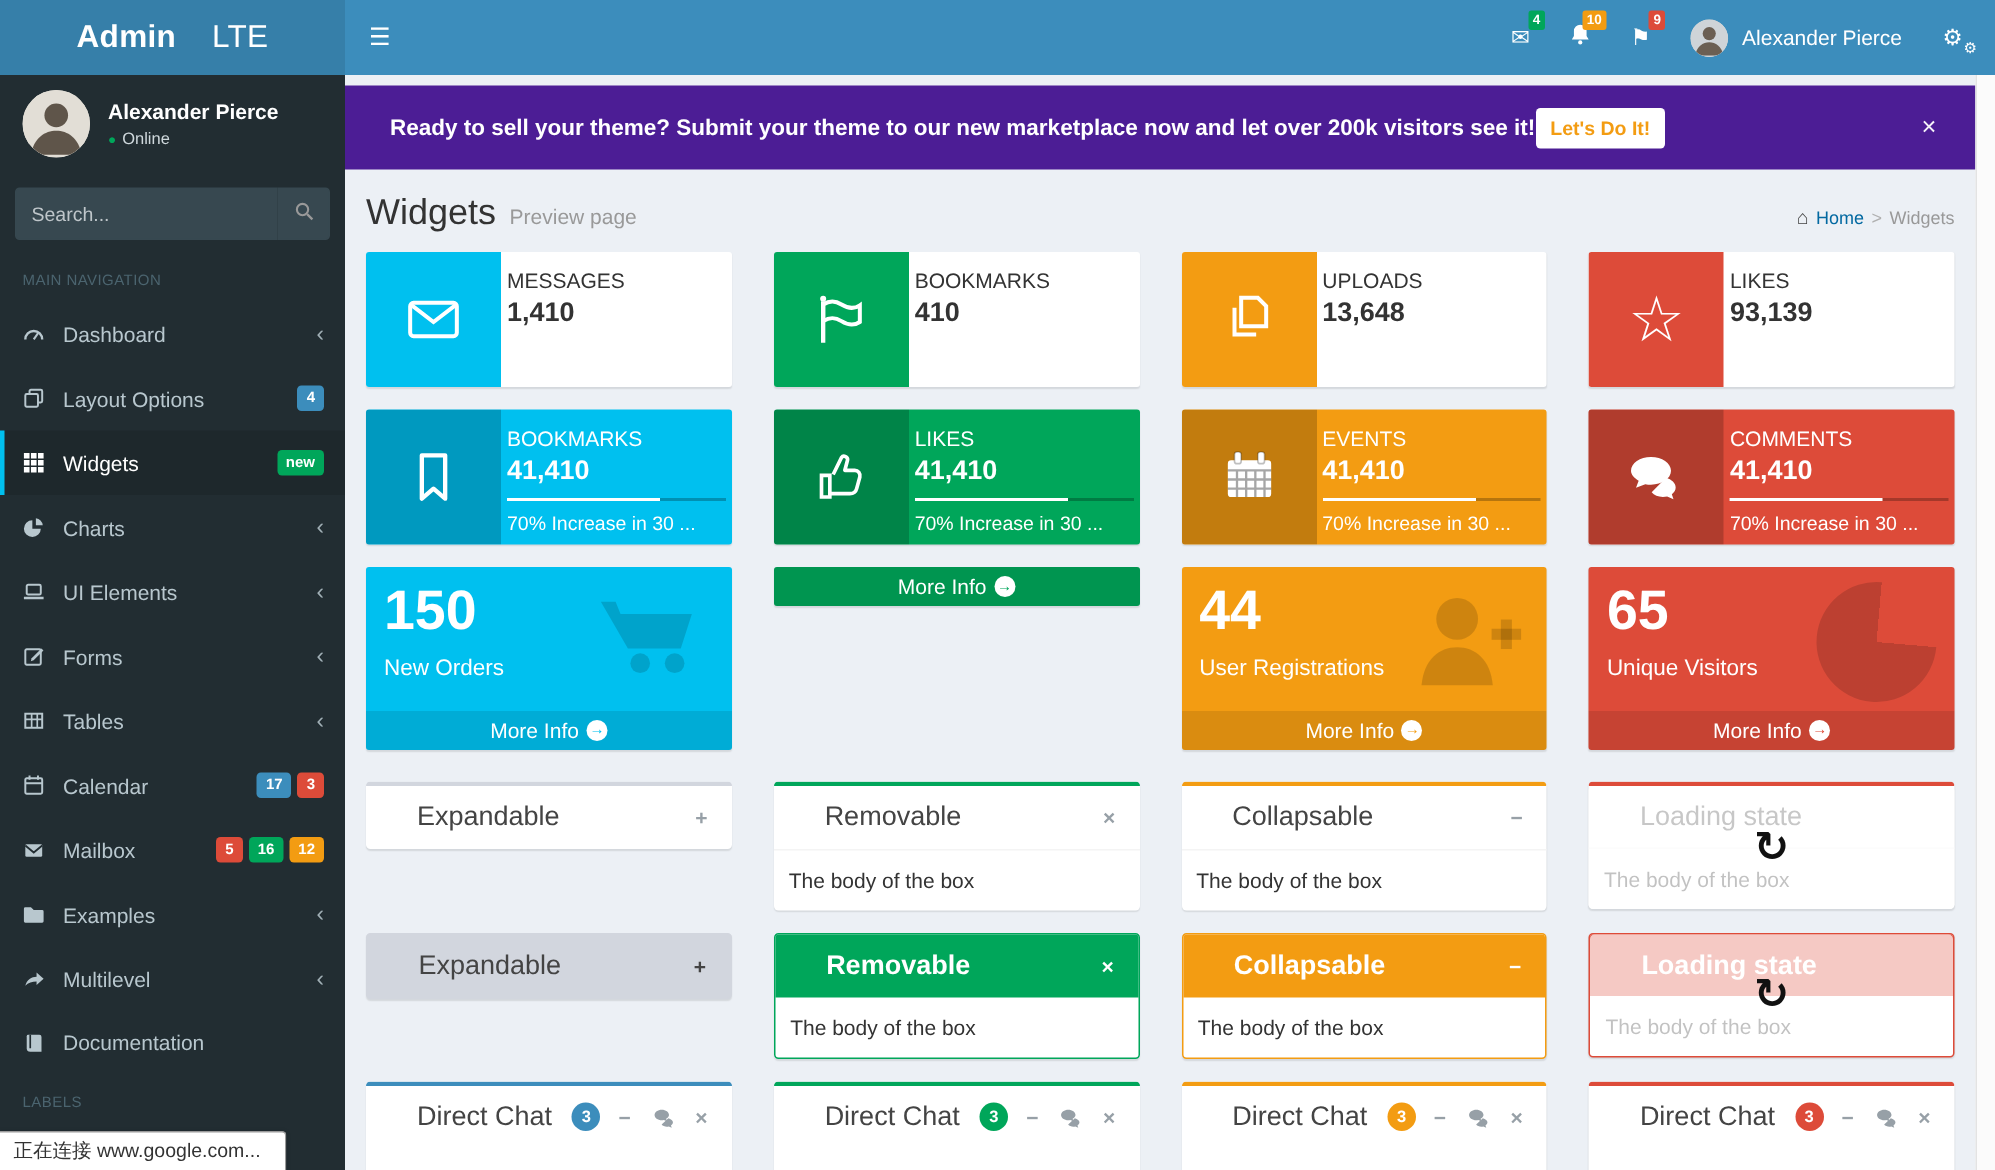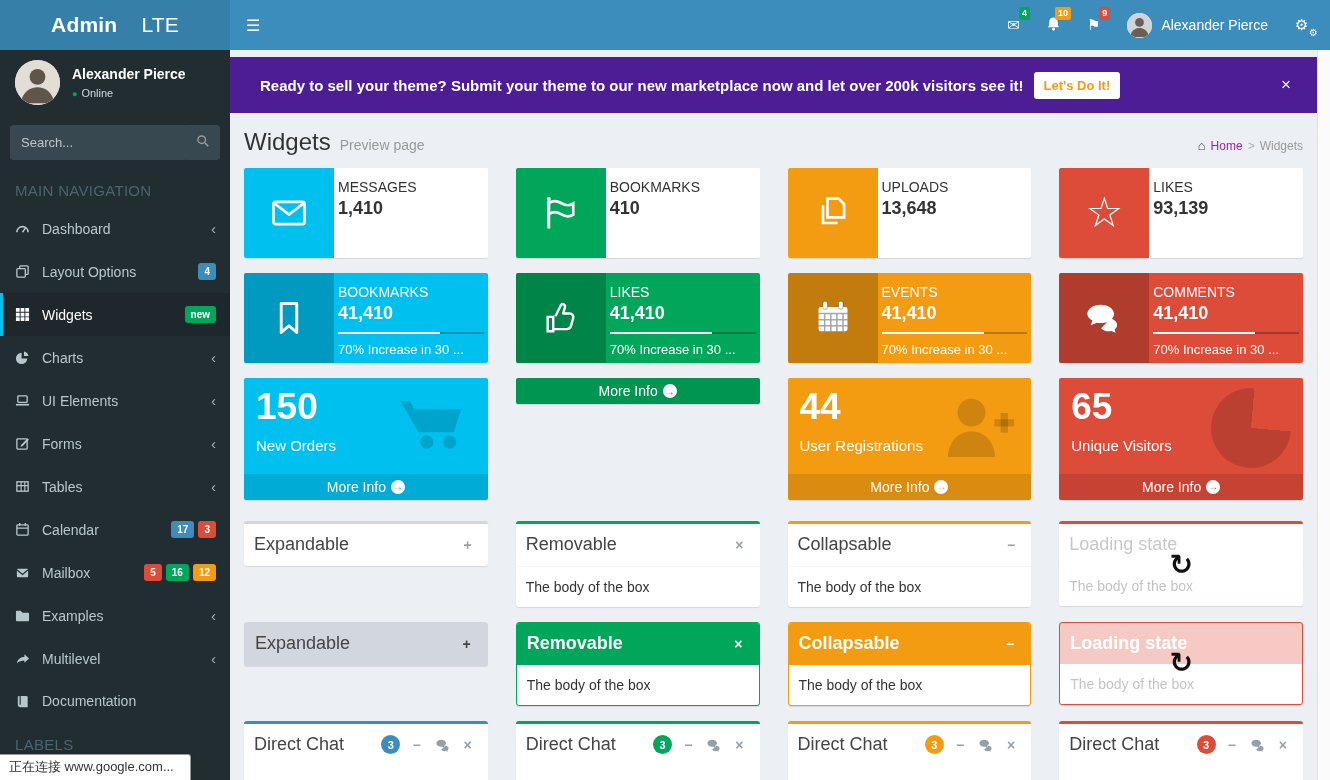--- a/index.html
+++ b/index.html
@@ -31,45 +31,45 @@
   
   .user-panel { display:flex; align-items:center; gap:12px; padding:10px 15px; }
   .avatar-lg { width:45px; height:45px; border-radius:50%; background:#e4e0d8; overflow:hidden; flex-shrink:0; }
   .user-name { color:#fff; font-size:14px; font-weight:700; margin-bottom:5px; }
   .user-status { color:#cfd8dc; font-size:11px; }
   .user-status .dot { color:#00a65a; font-size:9px; margin-right:4px; }
   .sidebar-search { display:flex; margin:10px; height:35px; }
   .sidebar-search input { flex:1; min-width:0; background:#374850; border:1px solid #374850; border-radius:3px 0 0 3px; color:#ccc; font-size:13px; padding:0 10px; outline:none; font-family:inherit; }
   .sidebar-search input::placeholder { color:#bfc6ca; }
   .search-btn { width:35px; background:#374850; border:1px solid #374850; border-radius:0 3px 3px 0; color:#999; display:flex; align-items:center; justify-content:center; cursor:pointer; }
-  .menu-header { color:#4b646f; font-size:15px; padding:12px 10px 8px 15px; letter-spacing:.3px; }
+  .menu-header { color:#4b646f; font-size:10px; padding:12px 10px 8px 15px; letter-spacing:.3px; }
   .menu a { display:flex; align-items:center; padding:13px 14px 13px 12px; color:#b8c7ce; font-size:14px; text-decoration:none; border-left:3px solid transparent; cursor:pointer; }
   .menu a.active { background:#1e282c; color:#fff; border-left-color:#00c0ef; }
   .mi-icon { width:27px; display:flex; align-items:center; flex-shrink:0; }
   .mi-icon svg { display:block; }
   .chevron { margin-left:auto; font-size:15px; opacity:.85; }
   .mbadges { margin-left:auto; display:flex; gap:4px; }
   .s-badge { font-size:10px; font-weight:700; color:#fff; padding:2px 6px; border-radius:3px; line-height:1.3; }
   .labels-header { padding-top:14px; }
 
   
   .banner { height:56px; background:#4c1d95; display:flex; align-items:center; padding:0 16px 0 30px; margin-top:7px; color:#fff; }
   .banner-text { font-weight:700; font-size:15px; }
-  .banner-btn { background:#fff; color:#f39c12; font-weight:700; font-size:13px; padding:6px 10px; border-radius:3px; margin-left:10px; text-decoration:none; cursor:pointer; white-space:nowrap; }
+  .banner-btn { background:#fff; color:#f39c12; font-weight:700; font-size:13px; padding:6px 10px; border-radius:3px; margin-left:0; text-decoration:none; cursor:pointer; white-space:nowrap; }
   .banner-close { margin-left:auto; font-size:17px; padding:0 10px; cursor:pointer; opacity:.95; }
 
   
   .content-header { display:flex; align-items:baseline; padding:15px 14px 12px 14px; }
   .page-title { font-size:24px; font-weight:400; color:#333; }
   .page-subtitle { font-size:14px; color:#999; margin-left:9px; }
   .breadcrumb { margin-left:auto; font-size:12px; color:#444; display:flex; align-items:center; gap:5px; }
   .breadcrumb .home-i { font-size:13px; }
   .breadcrumb .sep { color:#b0b0b0; }
   .breadcrumb .current { color:#999; }
-  .breadcrumb a { color:#a21caf; text-decoration:none; cursor:pointer; }
+  .breadcrumb a { color:#0369a1; text-decoration:none; cursor:pointer; }
 
   
   .grid { display:grid; grid-template-columns:repeat(4,1fr); gap:15px 28px; padding:0 14px; margin-bottom:15px; align-items:start; }
   .grid.mt-lg { margin-top:21px; }
 
   
   .info-box { background:#fff; border-radius:2px; box-shadow:0 1px 1px rgba(0,0,0,.1); display:flex; height:90px; overflow:hidden; }
   .ib-icon { width:90px; flex-shrink:0; display:flex; align-items:center; justify-content:center; color:#fff; }
   .ib-content { padding:8px 4px; min-width:0; width:100%; }
   .ib-label { display:block; font-size:14px; color:#333; margin-top:3px; }
@@ -91,21 +91,21 @@
   .sb-ghost { position:absolute; top:10px; right:12px; z-index:1; }
   .sb-footer { display:flex; align-items:center; justify-content:center; gap:5px; background:rgba(0,0,0,.1); color:#fff; font-size:14px; padding:5px 0; text-decoration:none; position:relative; z-index:2; cursor:pointer; }
   .arrow-circle { display:inline-flex; width:14px; height:14px; border-radius:50%; background:#fff; align-items:center; justify-content:center; font-size:10px; font-weight:700; }
   .bg-aqua .arrow-circle{color:#00c0ef}.bg-green .arrow-circle{color:#00a65a}.bg-yellow .arrow-circle{color:#f39c12}.bg-red .arrow-circle{color:#dd4b39}
   .pie-ghost { width:80px; height:80px; border-radius:50%; background:conic-gradient(rgba(0,0,0,.15) 0 75%, transparent 75% 100%); transform:rotate(95deg); }
 
   
   .box { background:#fff; border-top:3px solid #d2d6de; border-radius:3px; box-shadow:0 1px 1px rgba(0,0,0,.1); position:relative; }
   .bt-blue{border-top-color:#3c8dbc}.bt-green{border-top-color:#00a65a}.bt-yellow{border-top-color:#f39c12}.bt-red{border-top-color:#dd4b39}
   .box-header { display:flex; align-items:center; padding:10px; }
-  .box-title { font-size:18px; font-weight:400; color:#444; }
+  .box-title { font-size:18px; font-weight:400; color:#444;margin-left:24px; }
   .btn-tool { margin-left:auto; background:none; border:none; color:#97a0a7; font-size:14px; font-weight:700; padding:3px 6px; cursor:pointer; font-family:inherit; }
   .box-body { border-top:1px solid #f4f4f4; padding:12px 10px; font-size:14px; color:#333; }
   .box.solid { border:1px solid #d2d6de; border-radius:3px; }
   .box.solid .box-header { border-radius:2px 2px 0 0; }
   .box.solid.c-green { border-color:#00a65a; } .box.solid.c-green .box-header { background:#00a65a; }
   .box.solid.c-yellow { border-color:#f39c12; } .box.solid.c-yellow .box-header { background:#f39c12; }
   .box.solid.c-red { border-color:#dd4b39; } .box.solid.c-red .box-header { background:#dd4b39; }
   .box.solid.c-gray { border-color:#d2d6de; background:#d2d6de; }
   .box.solid .box-title { color:#fff; font-weight:700; }
   .box.solid .btn-tool { color:#fff; }

